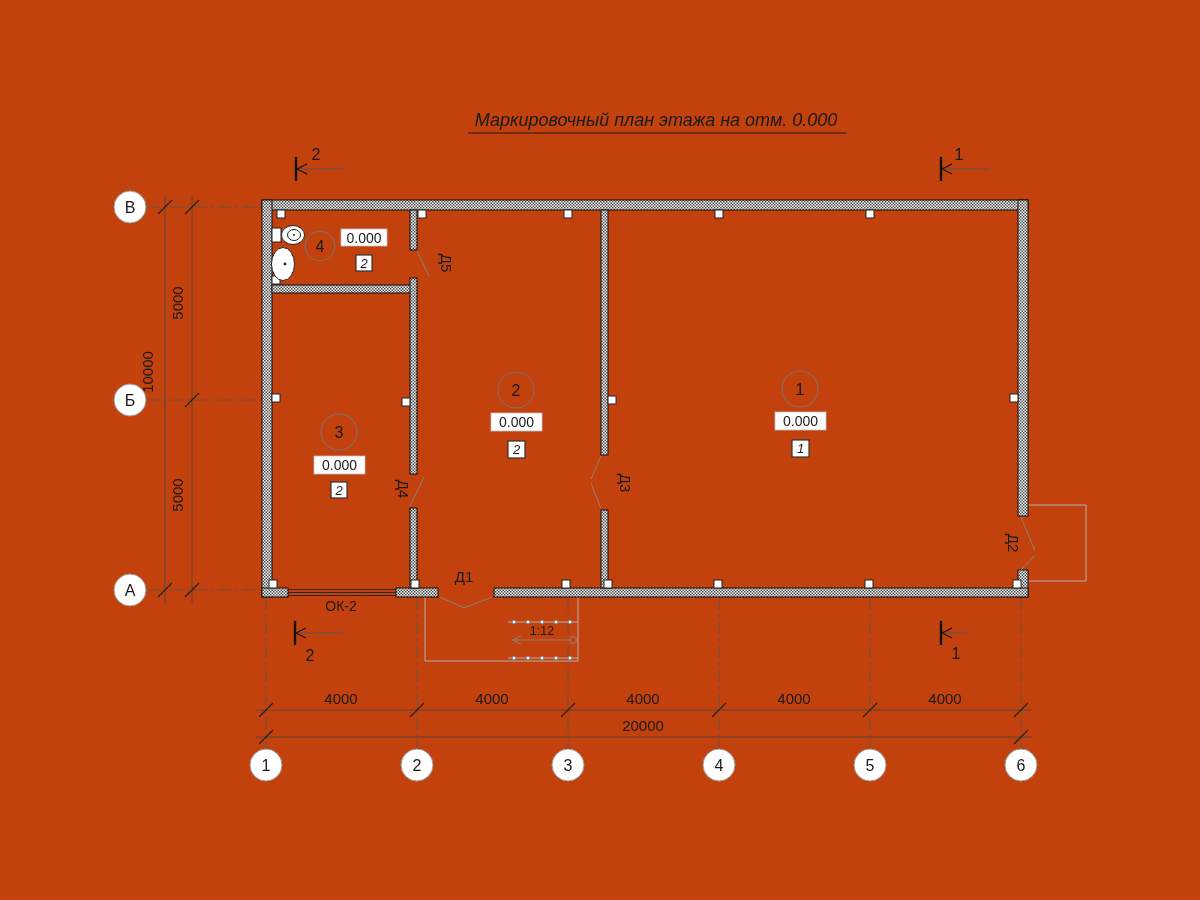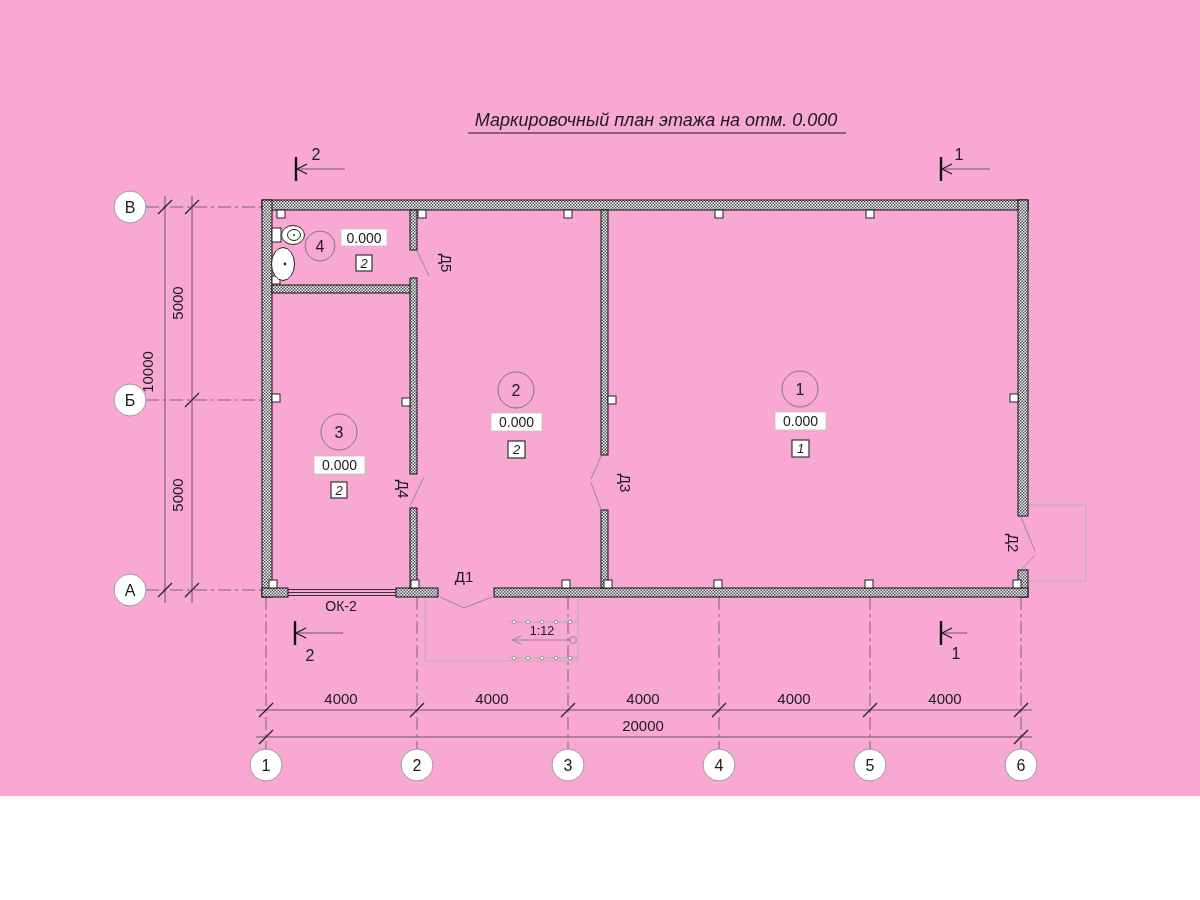--- a/index.html
+++ b/index.html
@@ -1,16 +1,16 @@
 <!DOCTYPE html>
 <html><head>
 <meta charset="utf-8">
 <style>
   html,body{margin:0;padding:0;background:#fff;}
-  .canvas{position:relative;width:1200px;height:796px;background:#f9a8d4;overflow:hidden;
+  .canvas{position:relative;width:1200px;height:900px;background:#c2410c;overflow:hidden;
           font-family:"Liberation Sans", sans-serif;}
   svg{display:block;}
   text{fill:#1a1a1a;font-family:"Liberation Sans", sans-serif;}
   .title-text{font-size:18px;font-style:italic;}
   .axis-text{font-size:16px;}
   .dim-text{font-size:15px;}
   .room-num{font-size:16px;}
   .elev-text{font-size:14px;}
   .type-text{font-size:13px;font-style:italic;}
   .door-text{font-size:15px;}

